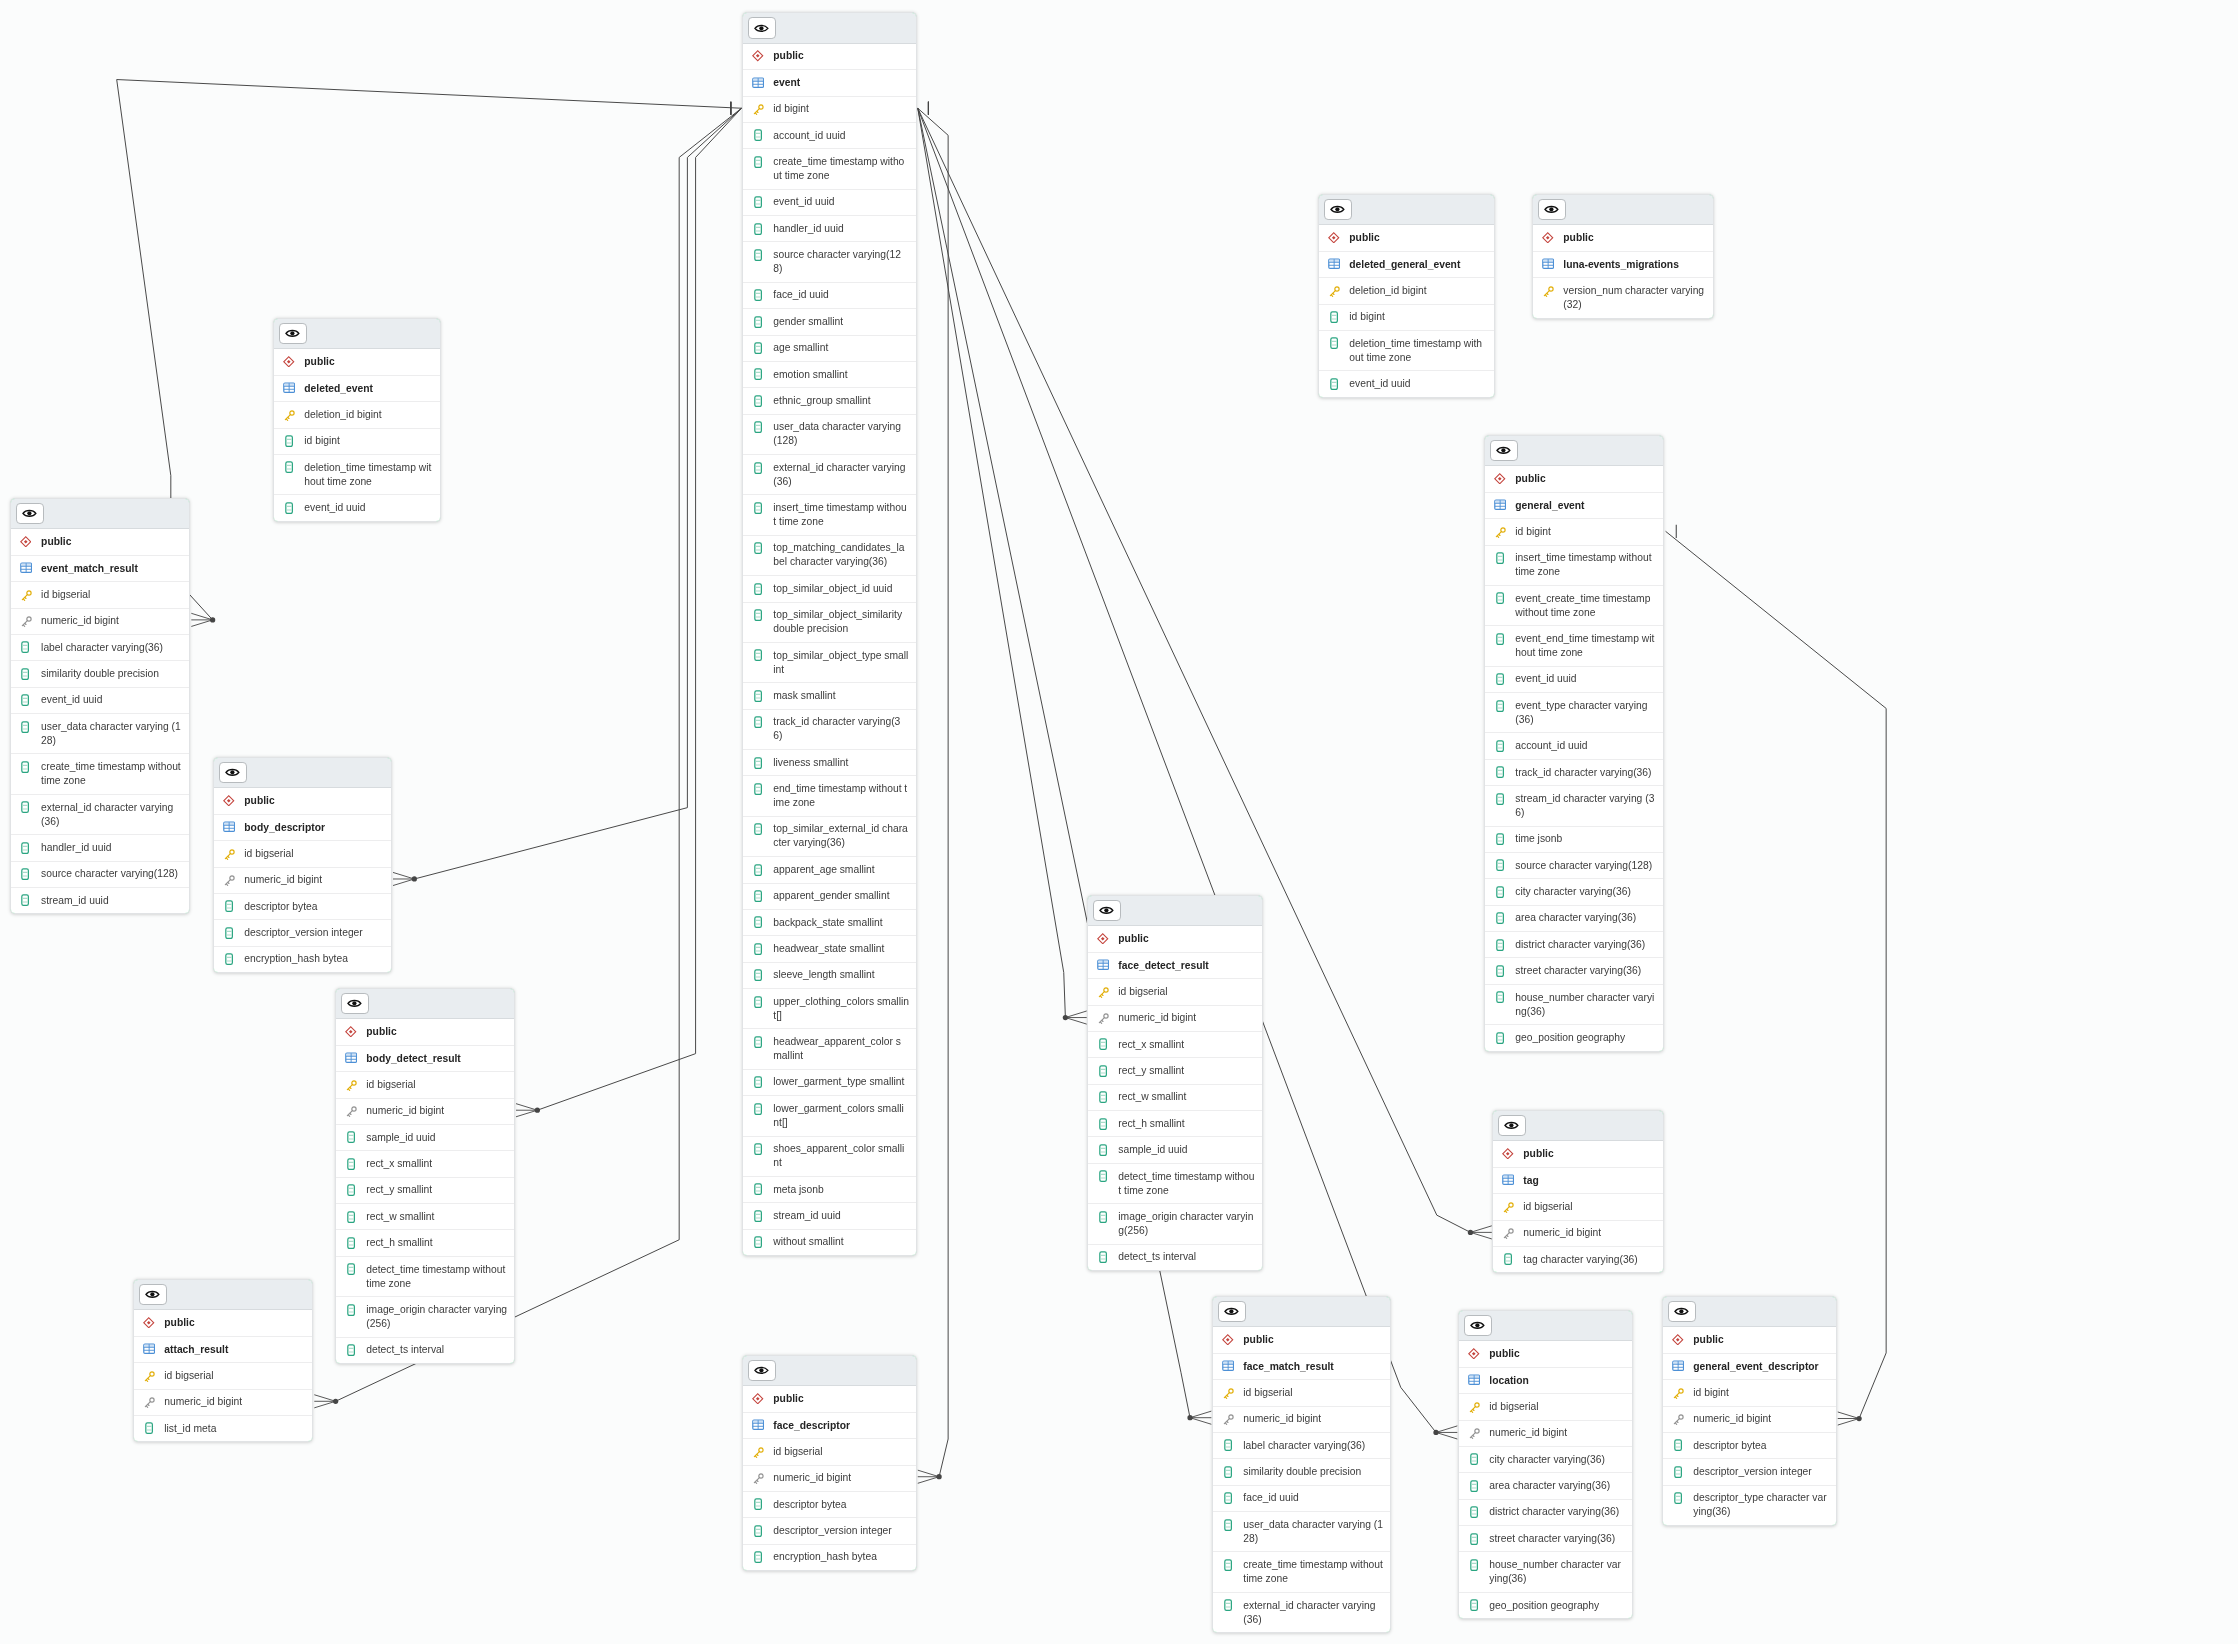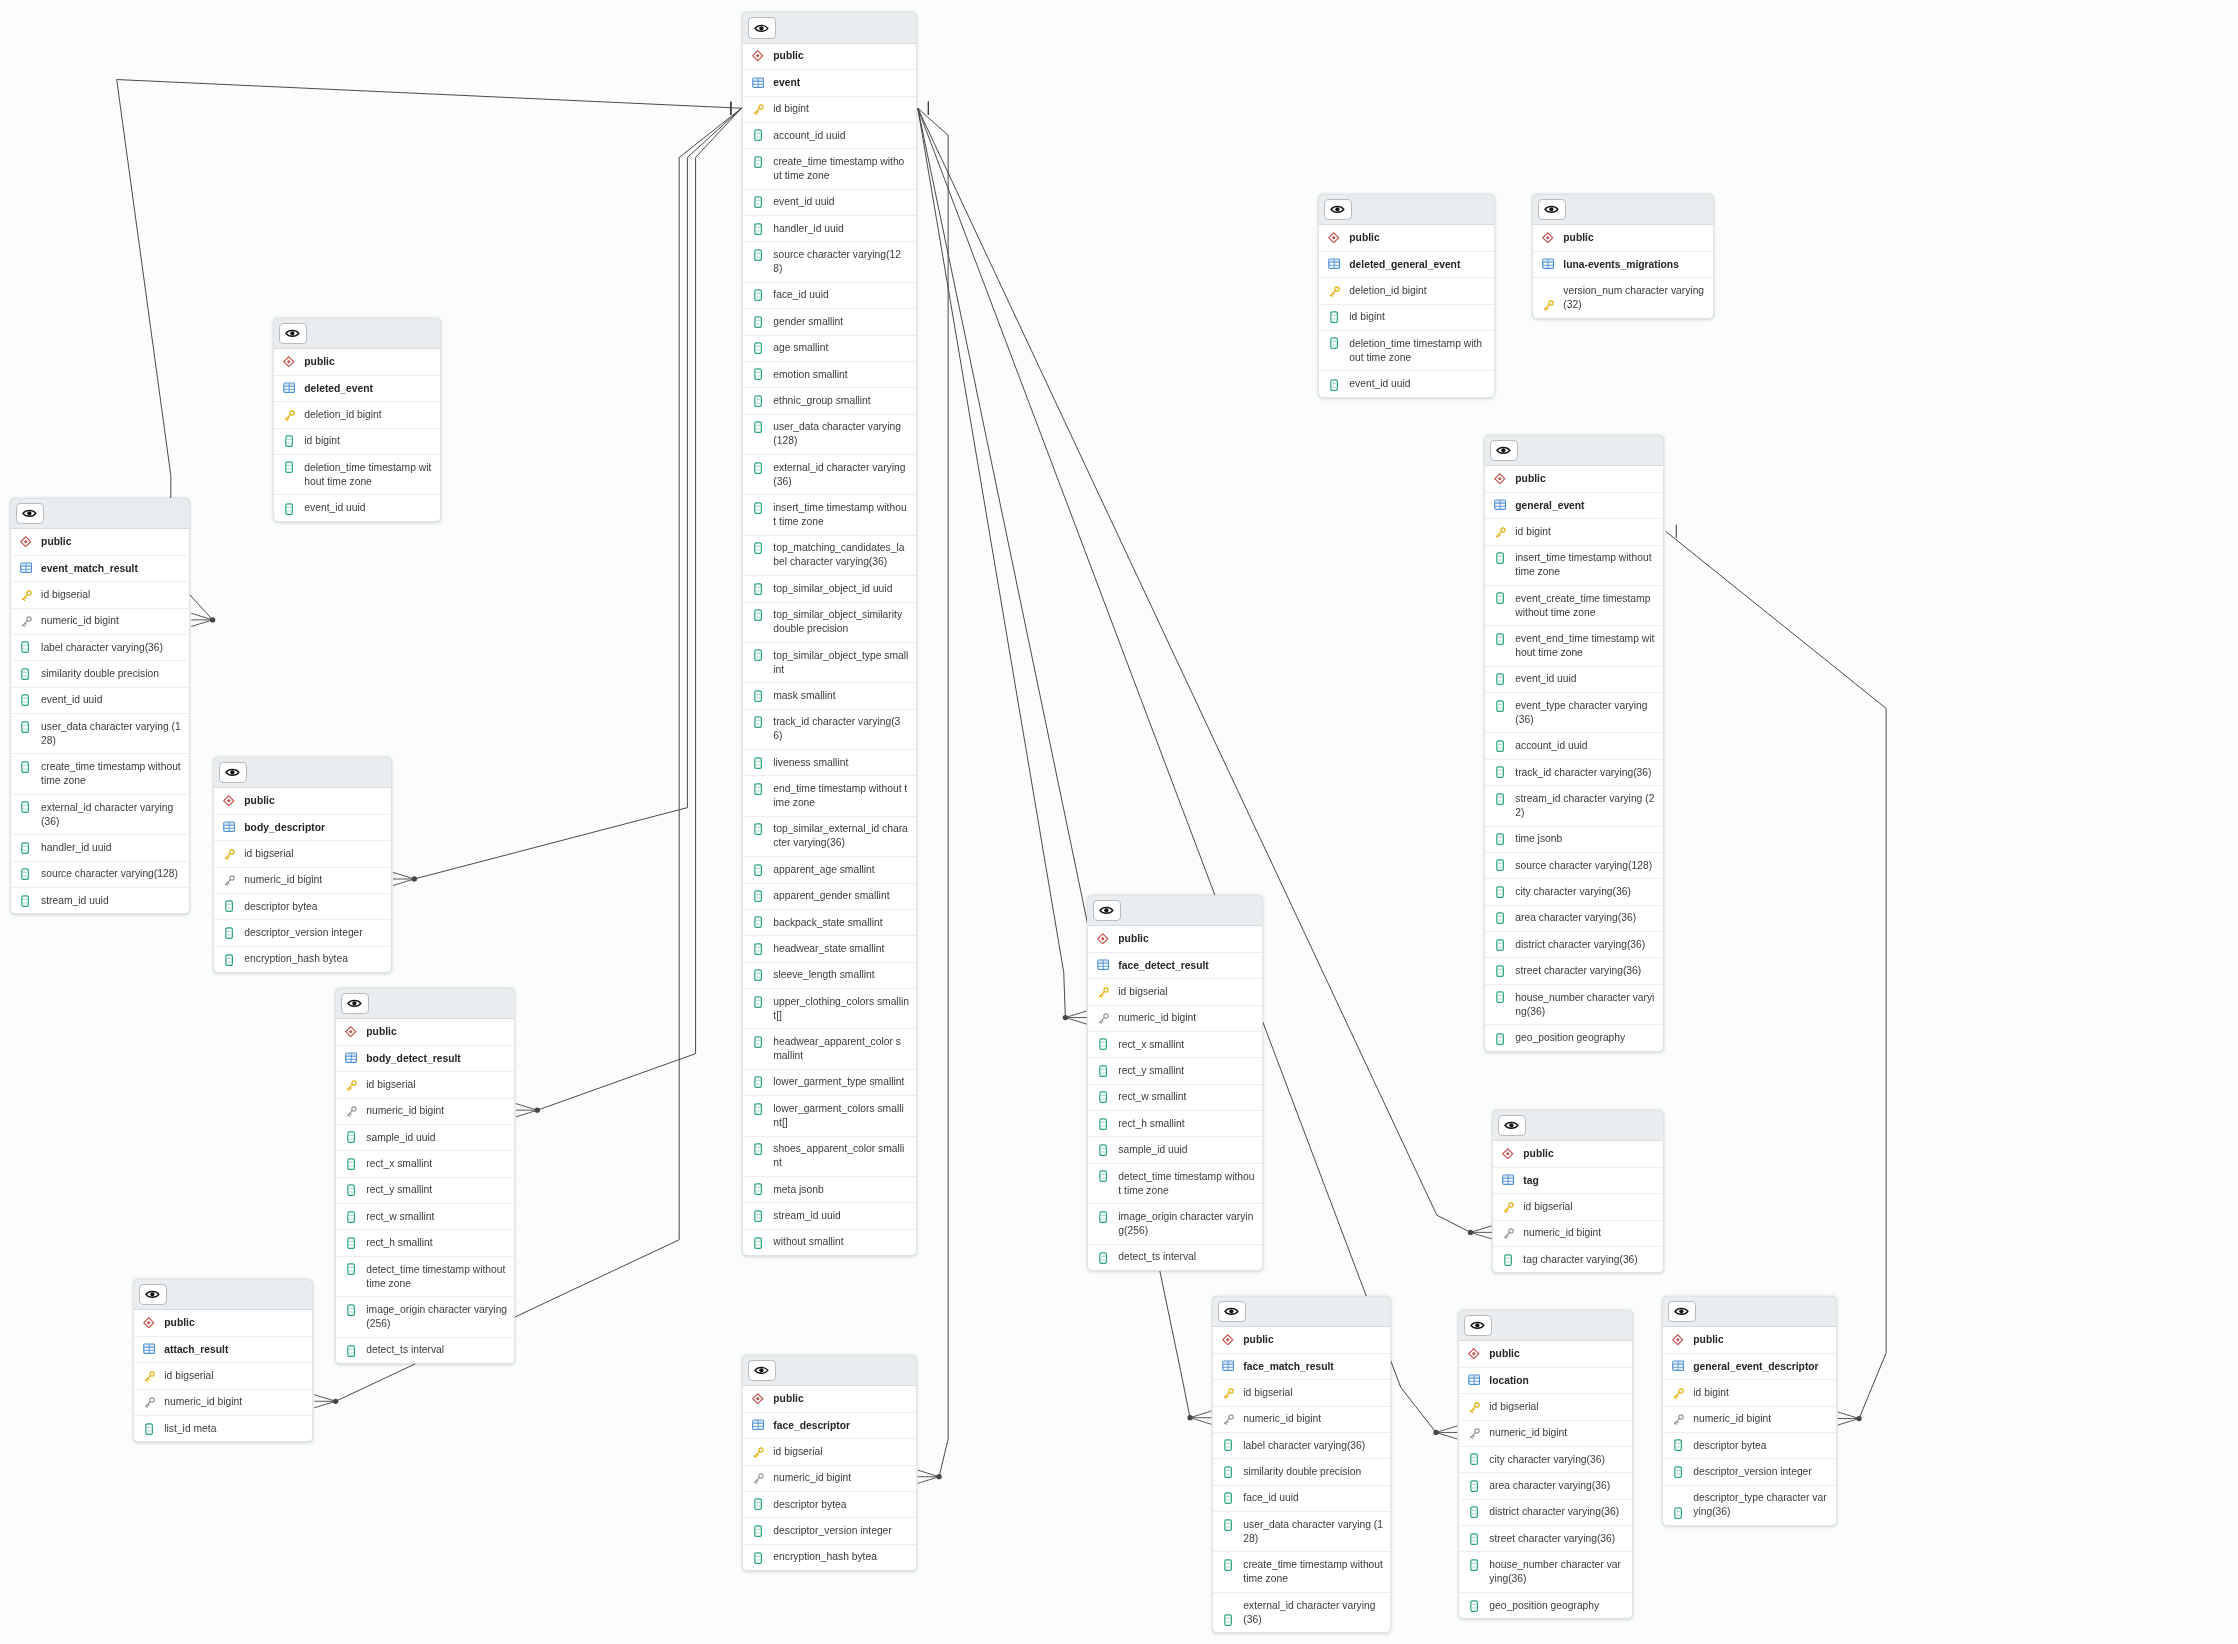--- a/index.html
+++ b/index.html
@@ -6,21 +6,21 @@
   #canvas{position:relative;font-family:"Liberation Sans",sans-serif;}
   #wires{position:absolute;left:0;top:0;z-index:1;}
   .tbl{position:absolute;background:#86efac;border:0.8px solid #e1e3e5;border-radius:4.9px;
        box-shadow:0 0.8px 3.3px rgba(0,0,0,.16);z-index:2;box-sizing:border-box;}
   .thead{background:#e9edf0;border-bottom:0.8px solid #d7dbde;padding:4.1px 4.9px;border-radius:4.1px 4.1px 0 0;}
   .eyebtn{width:28px;height:21.3px;background:#fff;border:0.8px solid #b7bbbe;border-radius:4.1px;
           display:flex;align-items:center;justify-content:center;padding:0;cursor:pointer;}
   .eyesvg{width:14.8px;height:10.7px;display:block;}
   .row{display:flex;align-items:flex-start;padding:5.7px 6.6px 5.7px 9px;border-bottom:0.8px solid #ededee;
        font-size:10.3px;line-height:14px;color:#3b3b3b;background:#fff;}
-  .row:last-child{border-bottom:none;border-radius:0 0 4.1px 4.1px;align-items:flex-end;}
+  .row:last-child{border-bottom:none;border-radius:0 0 4.1px 4.1px;}
   .row .ic{flex:0 0 21.3px;width:21.3px;display:flex;justify-content:flex-start;padding-top:0.8px;}
   .row .txt{word-break:break-all;min-width:0;}
   .row.schema .txt,.row.tname .txt{font-weight:bold;color:#242424;}
   .scicon{width:11.5px;height:11.5px;display:block;}
   .tbicon{width:12.3px;height:11.5px;display:block;}
   .keyicon{width:13px;height:13px;display:block;}
   .cicon{width:8.2px;height:12.3px;display:block;margin-left:1.6px;}
 </style>
 </head>
 <body>
@@ -1418,21 +1418,21 @@
         </span>
         <span class="txt">track_id character varying(36)</span>
       </div>
       <div class="row col">
         <span class="ic">
           <svg class="cicon" viewBox="0 0 10 15">
             <rect x="1" y="1" width="8" height="13" rx="2" fill="#fff" stroke="#2aa581" stroke-width="1.5"></rect>
             <path d="M2 5.3 H8 M2 9.7 H8" stroke="#a9dcc9" stroke-width="1.4"></path>
           </svg>
         </span>
-        <span class="txt">stream_id character varying (22)</span>
+        <span class="txt">stream_id character varying (36)</span>
       </div>
       <div class="row col">
         <span class="ic">
           <svg class="cicon" viewBox="0 0 10 15">
             <rect x="1" y="1" width="8" height="13" rx="2" fill="#fff" stroke="#2aa581" stroke-width="1.5"></rect>
             <path d="M2 5.3 H8 M2 9.7 H8" stroke="#a9dcc9" stroke-width="1.4"></path>
           </svg>
         </span>
         <span class="txt">time jsonb</span>
       </div>

